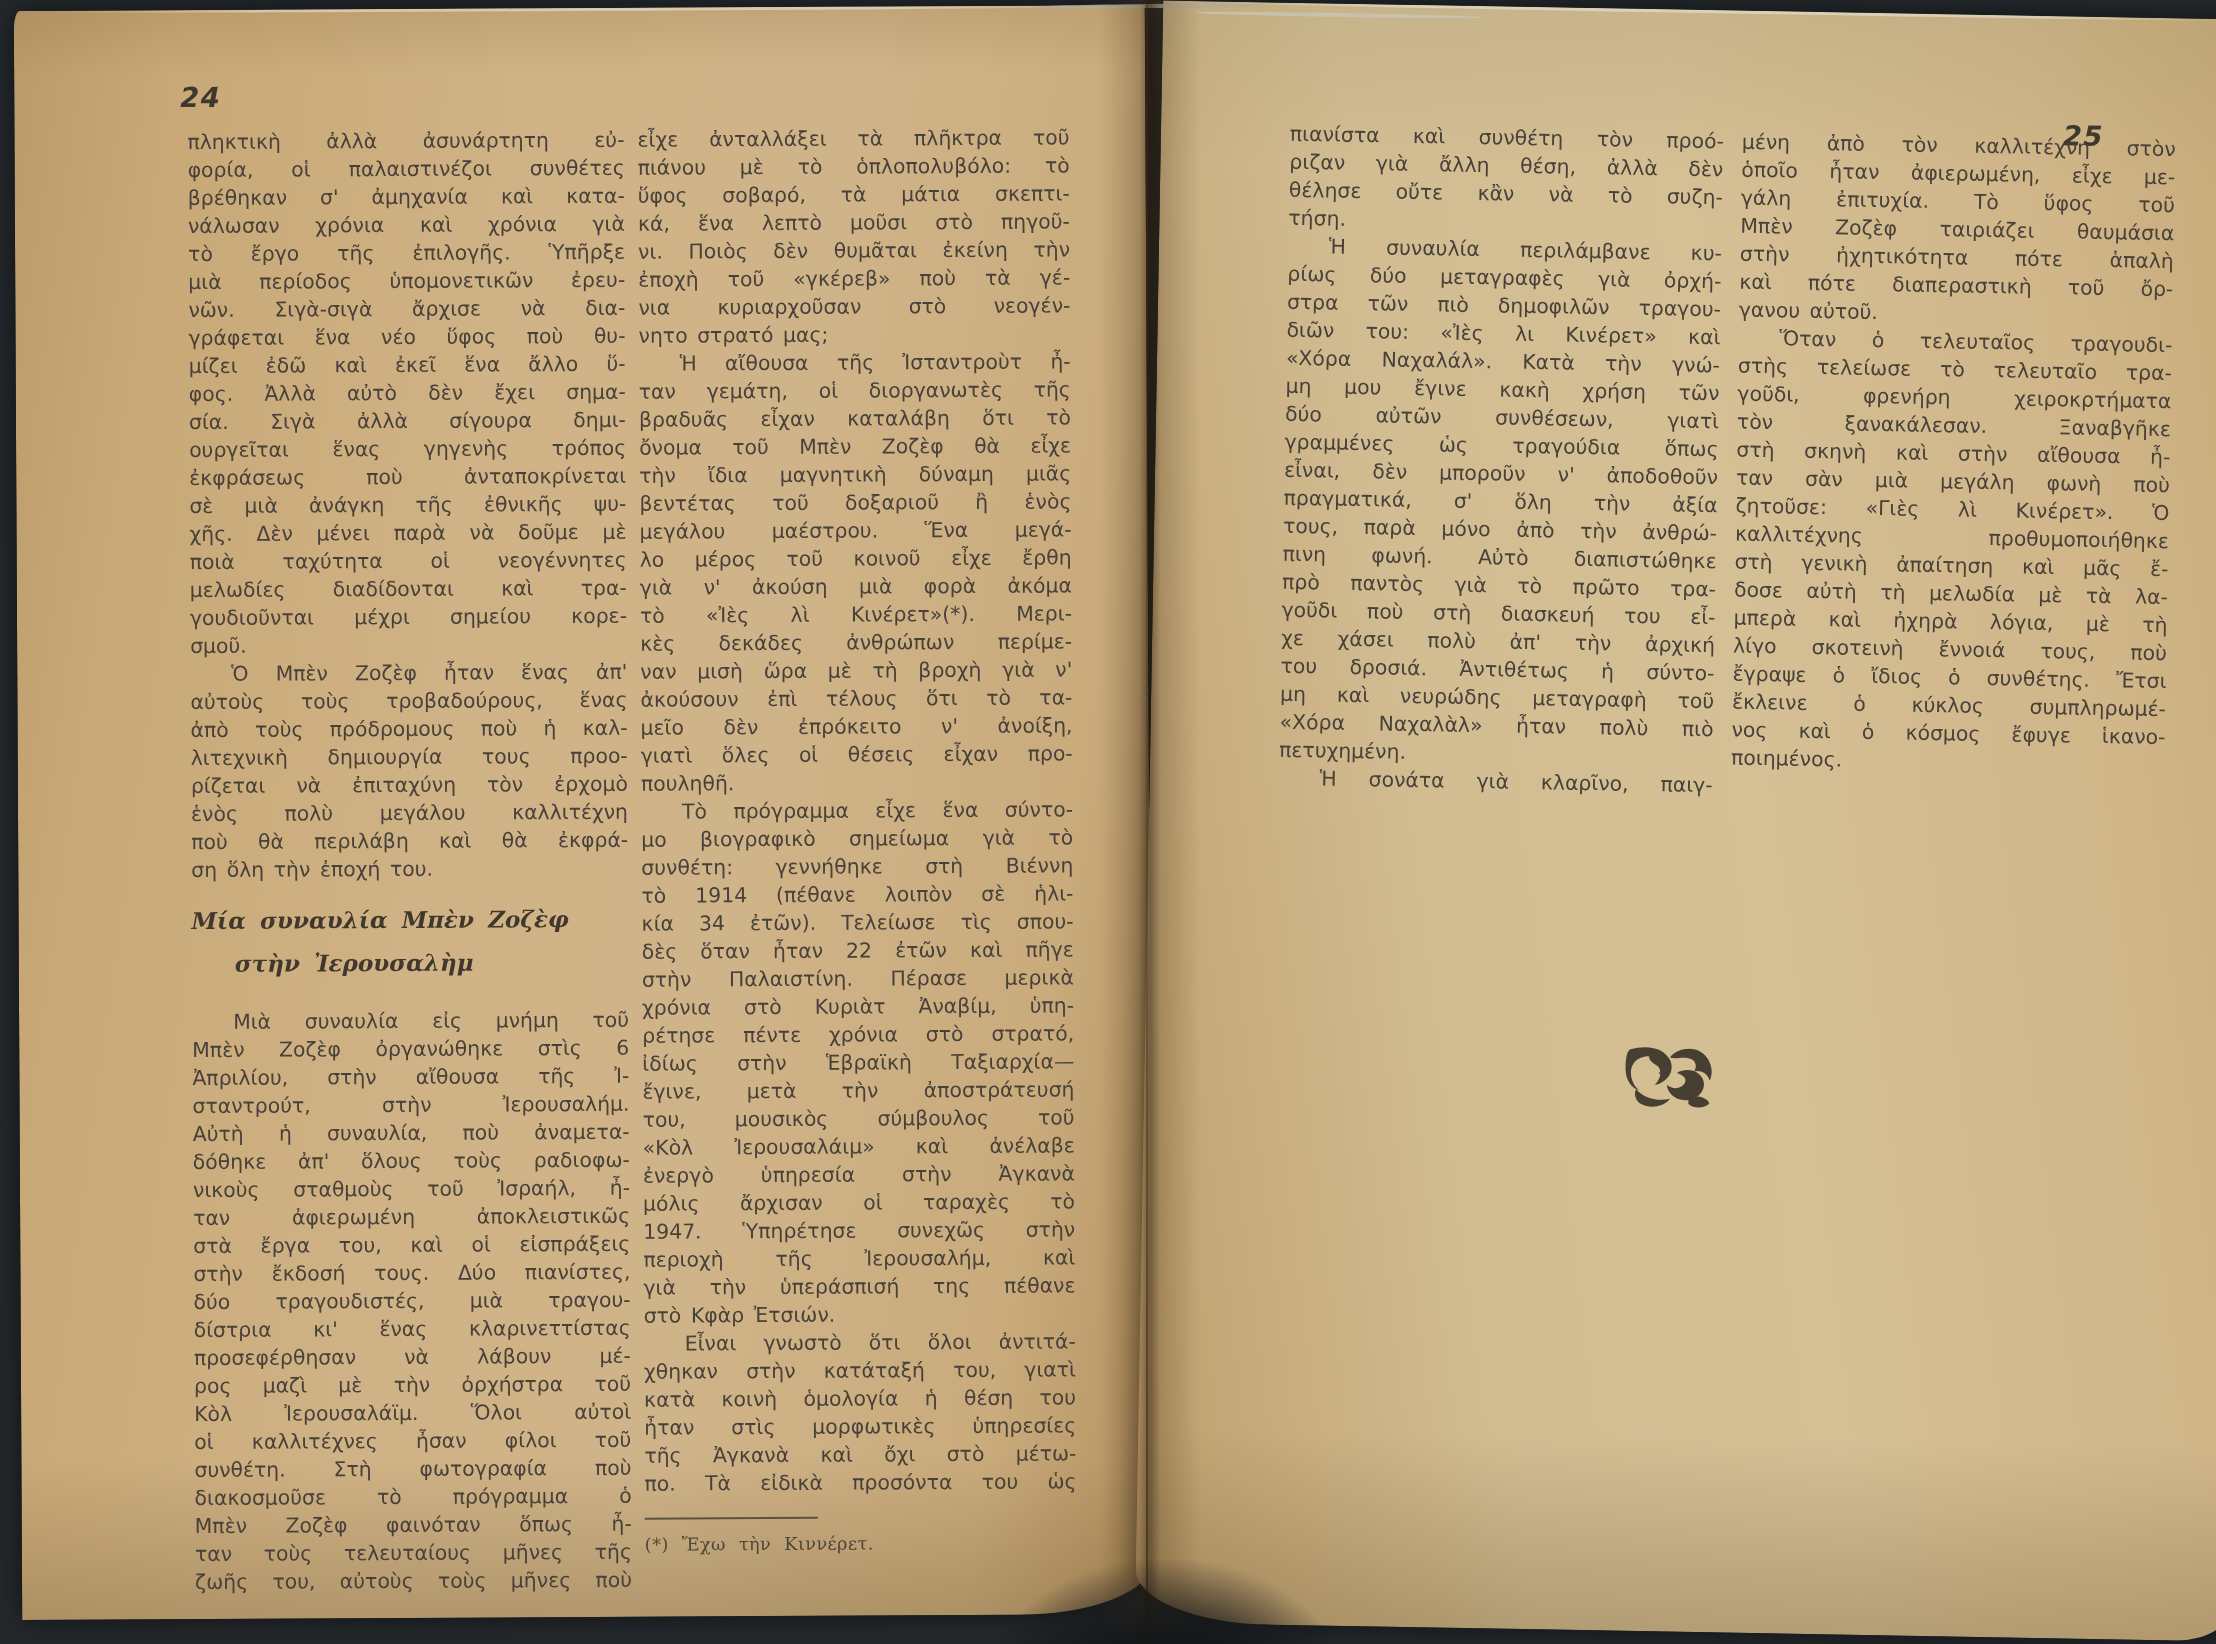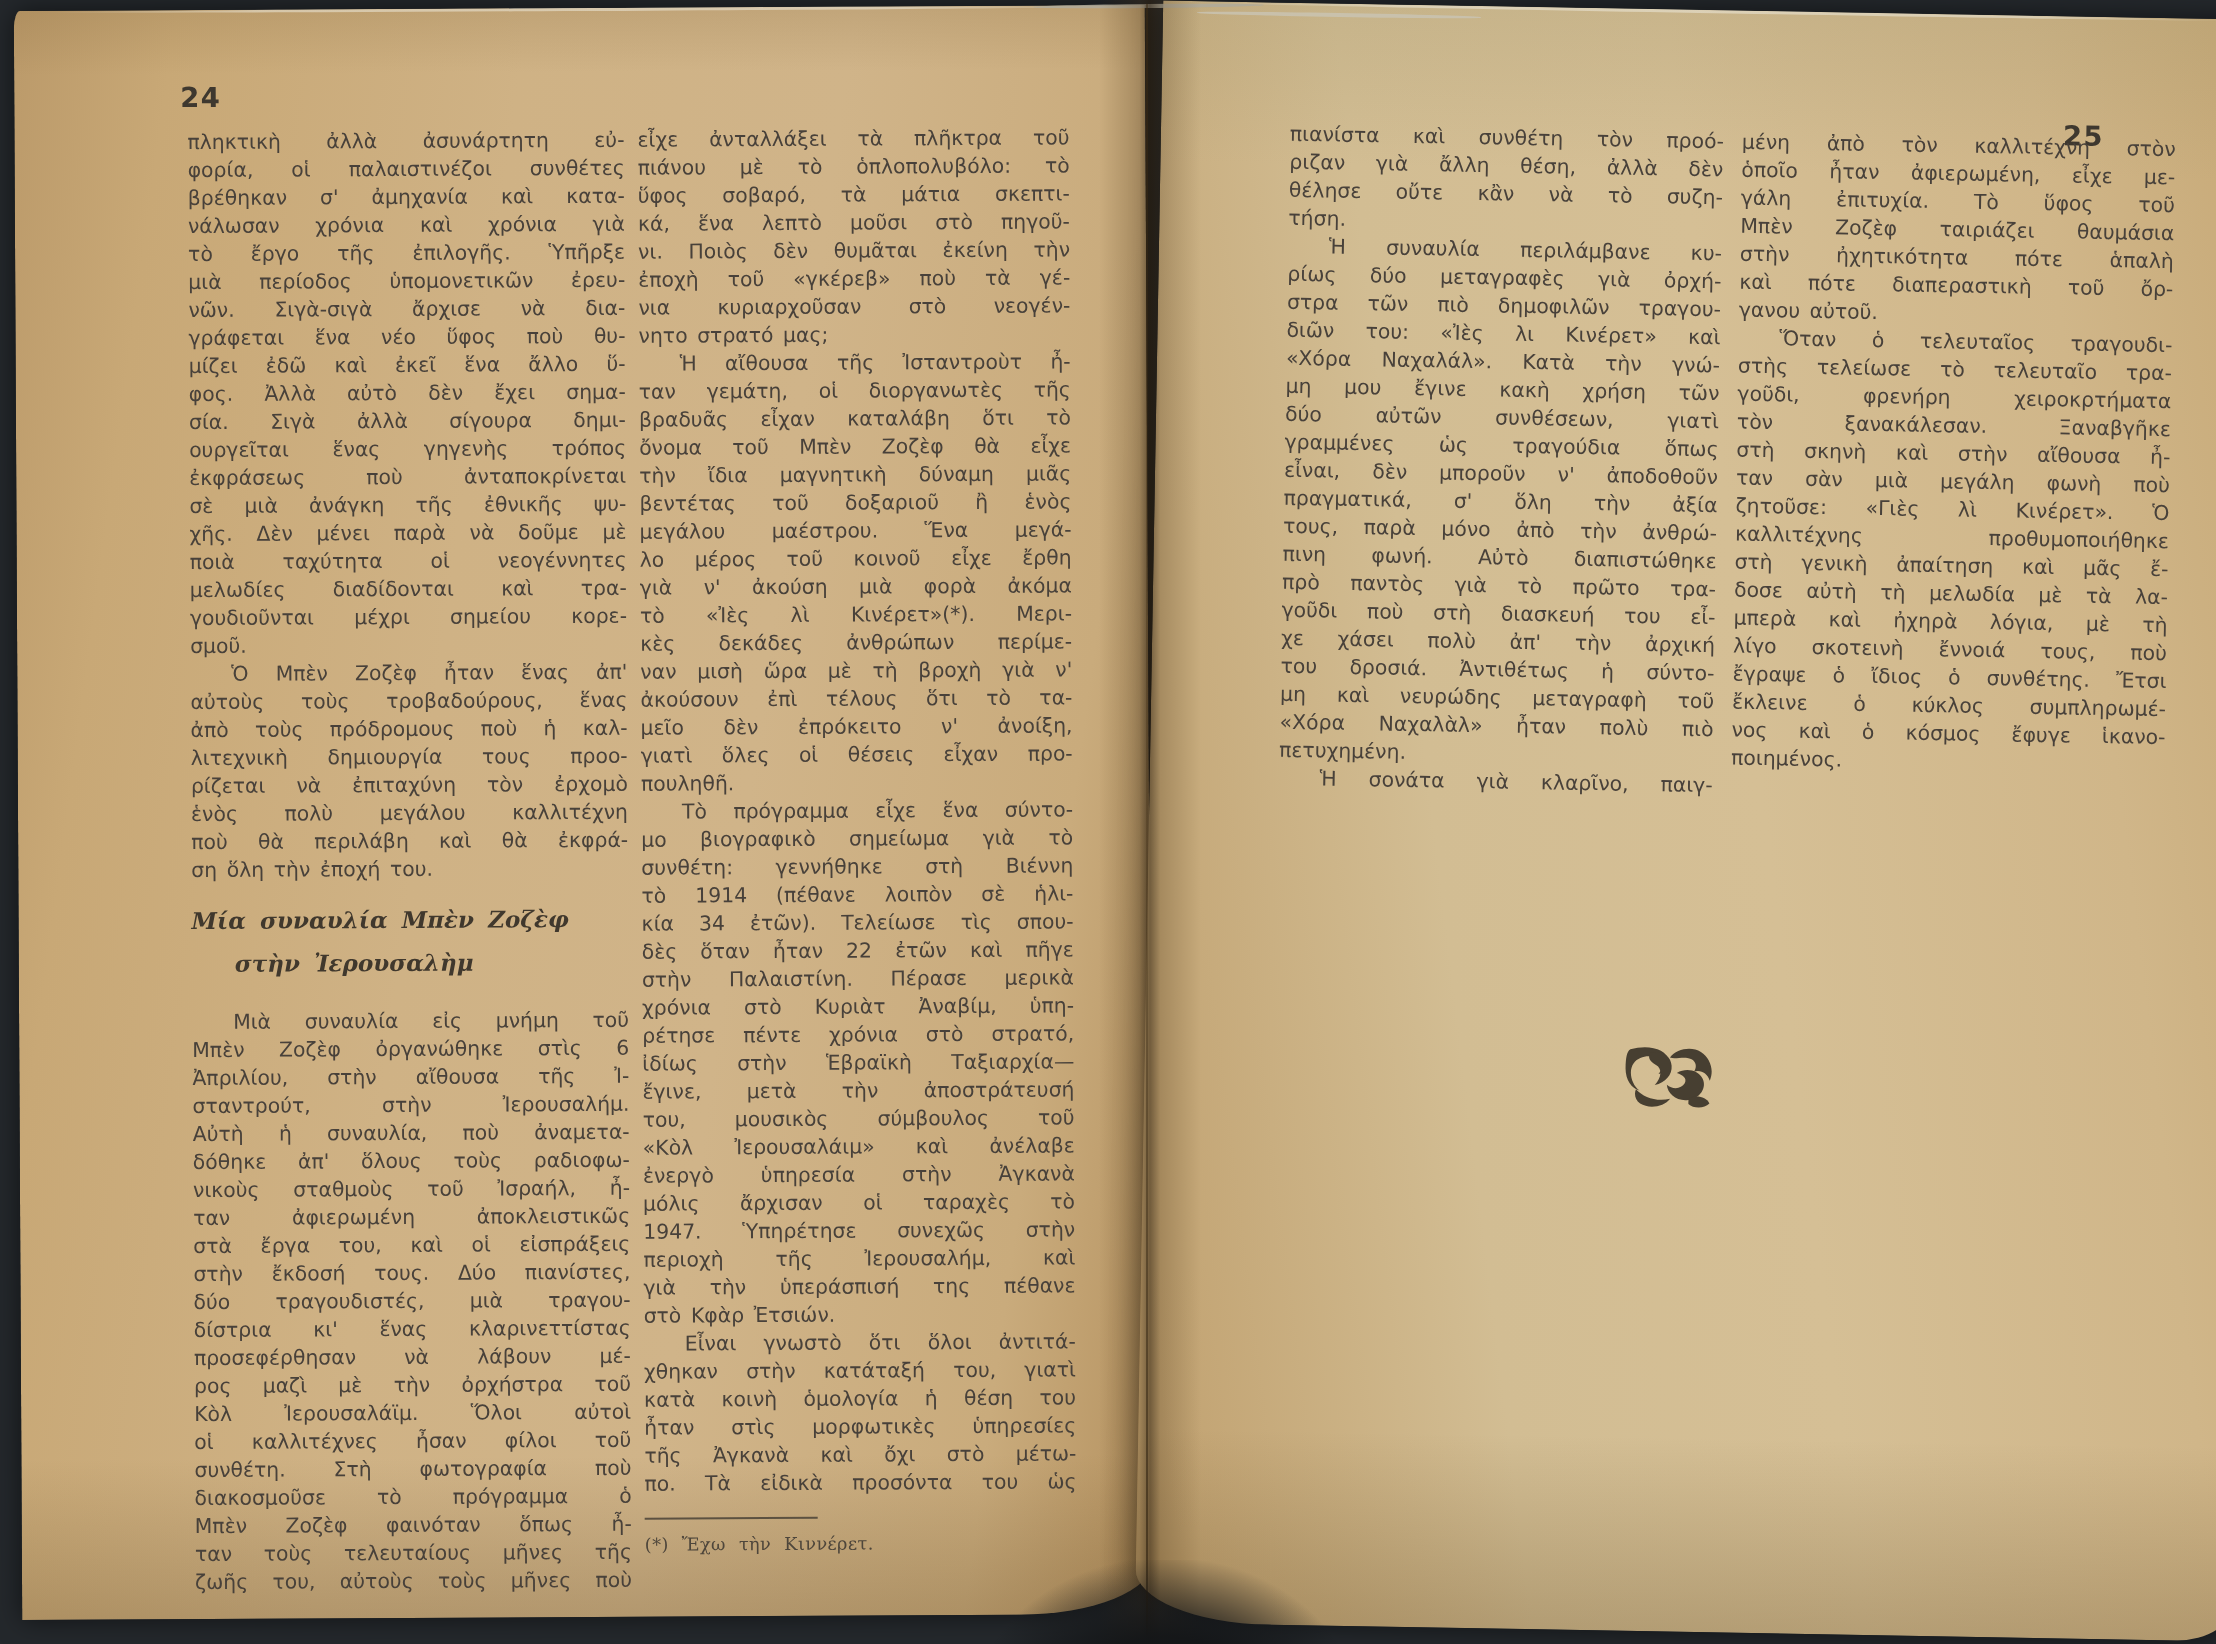--- a/index.html
+++ b/index.html
@@ -64,20 +64,21 @@
     position:absolute;left:966px;top:1560px;width:399px;height:177px;
     background:radial-gradient(ellipse at 50% 100%, rgba(20,22,24,.95) 40%, rgba(20,22,24,0) 72%);
     pointer-events:none;
   }
   
   .pagenum{
     position:absolute;
     font-family:"DejaVu Sans",sans-serif;
     font-size:27.5px;font-weight:700;letter-spacing:1.3px;
     color:#3e382f;
+    font-style:italic;
   }
   .pagenum-left{left:166px;top:71px;}
   .pagenum-right{left:902px;top:79px;margin-top:24px;}
   .col{
     position:absolute;
     color:#48413a;
     font-size:20.4px;
     line-height:28px;
     word-spacing:3.1px;
     text-rendering:optimizeLegibility;

